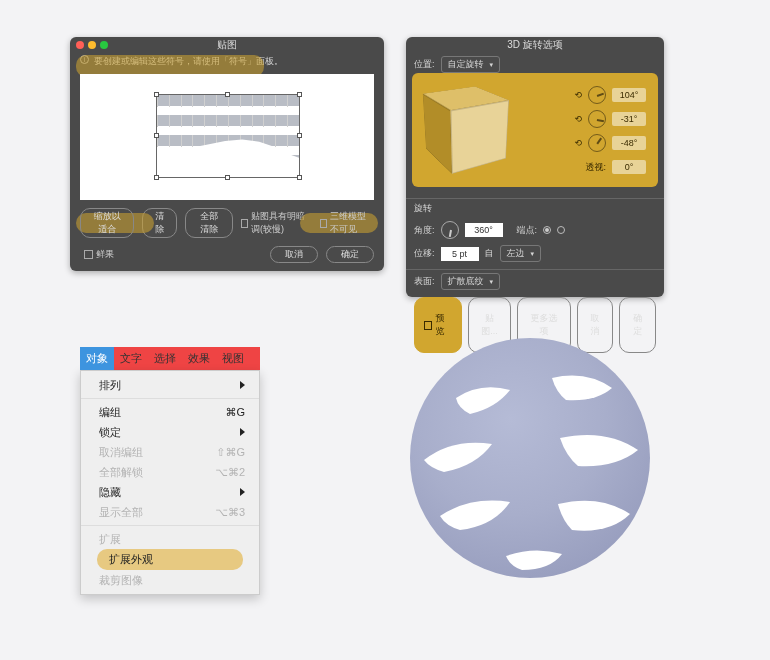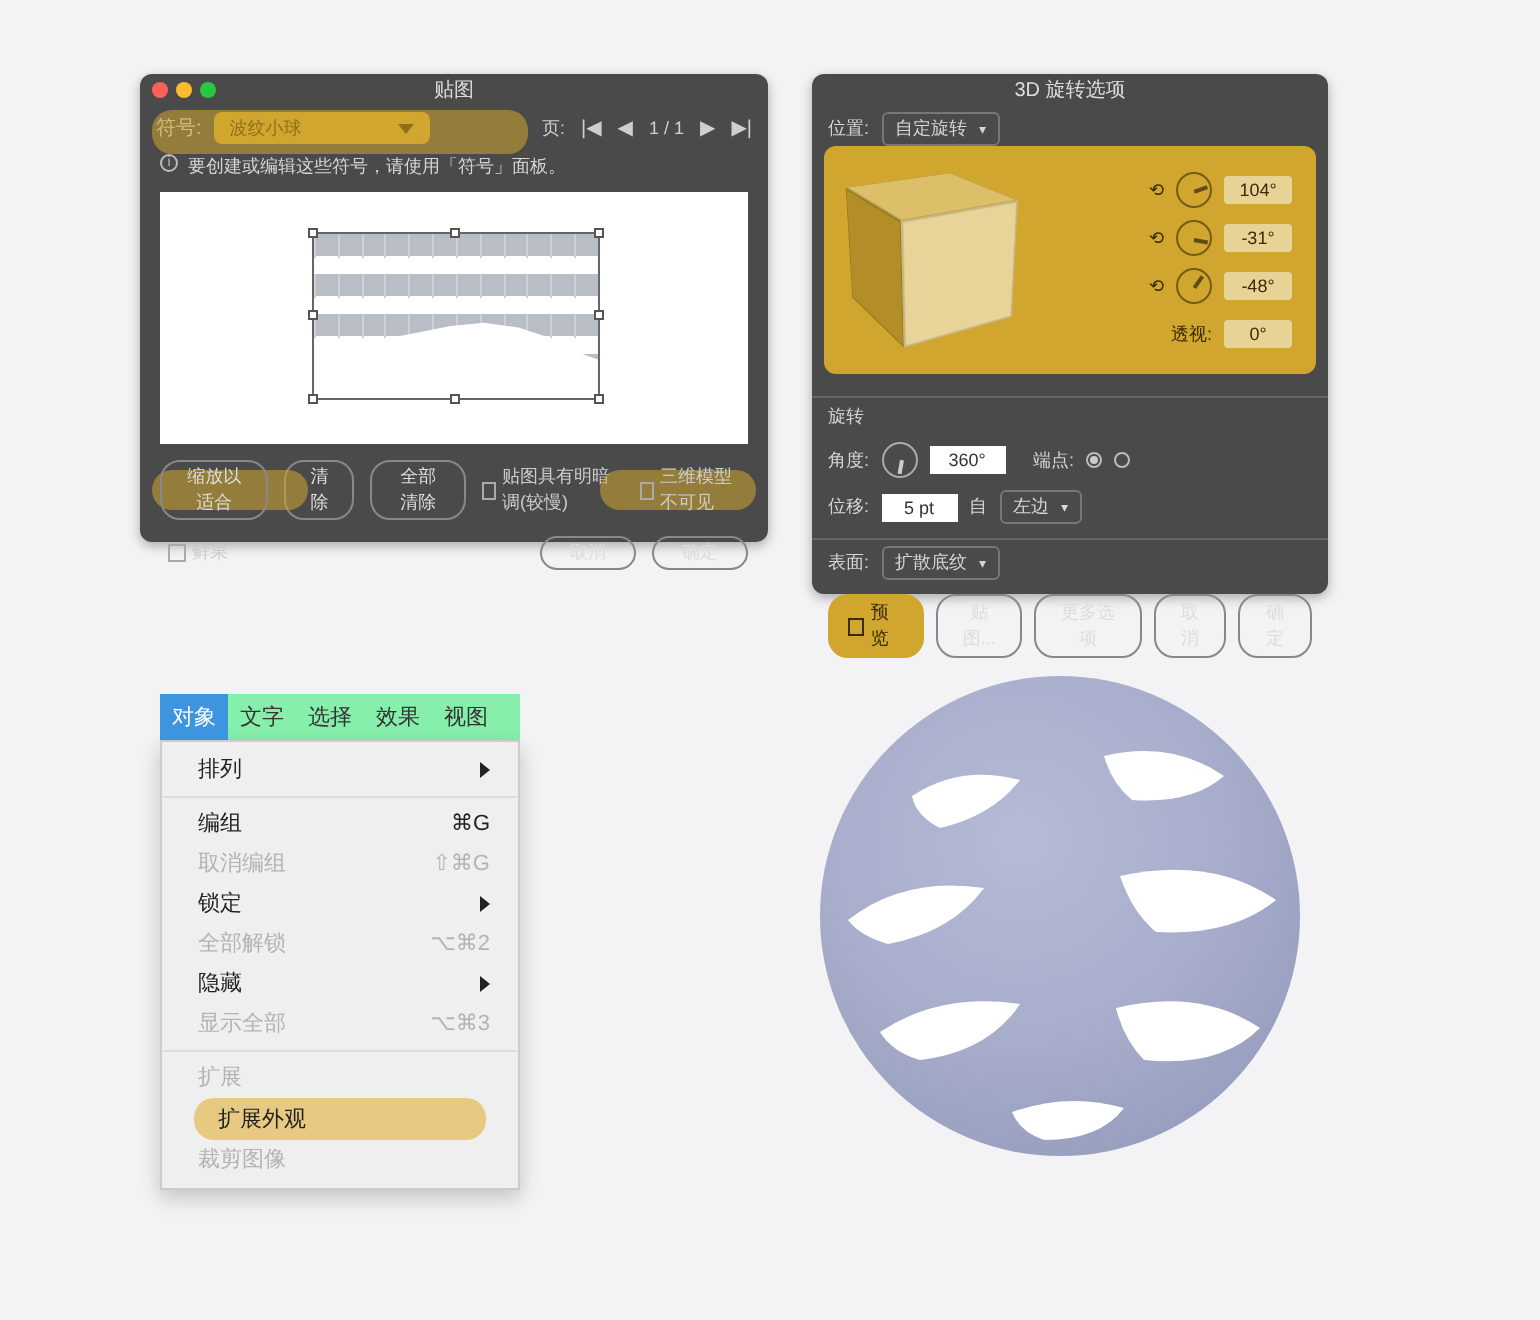--- a/index.html
+++ b/index.html
@@ -99,26 +99,26 @@
   .d1::after{transform:rotate(-20deg)} .d2::after{transform:rotate(10deg)} .d3::after{transform:rotate(-55deg)}
   .valbox{width:34px;height:14px;border-radius:2px;background:rgba(255,255,255,.5);color:#3a2b00;text-align:center;line-height:14px}
   #pB .sec{border-top:1px solid #666;margin-top:4px}
   .anglectl{display:flex;align-items:center;gap:6px}
   .bigdial{width:18px;height:18px;border:1.5px solid #aaa;border-radius:50%;position:relative}
   .bigdial::after{content:"";position:absolute;left:50%;top:50%;width:1.5px;height:7px;background:#ccc;transform-origin:top center;transform:rotate(10deg)}
   .valw{width:38px;height:14px;background:#fff;color:#333;text-align:center;line-height:14px;font-size:9px}
   .radio{width:8px;height:8px;border:1px solid #bbb;border-radius:50%;display:inline-block}
   .radio.on::after{content:"";display:block;width:4px;height:4px;margin:1px auto;background:#ccc;border-radius:50%}
   #pB .btnrow{display:flex;justify-content:flex-end;gap:6px;padding:4px 8px}
-  #pB .btnrow .pillbtn{padding:2px 9px}
+  #pB .btnrow .pillbtn{padding:14px 9px}
   .hlpill{background:#d1a62f!important;border-color:#d1a62f!important;color:#3a2b00!important}
 
   
   #pC{position:absolute;left:80px;top:347px;width:180px}
-  .mtabs{display:flex;background:#86efac;font-size:11px}
+  .mtabs{display:flex;background:#ef4444;font-size:11px}
   .mtab{padding:4px 6px;color:#333}
   .mtab.active{background:#3d94df;color:#fff}
   .mdrop{
     background:#efefef;border:1px solid #ccc;box-shadow:0 4px 10px rgba(0,0,0,.2);
     font-size:11px;color:#222;width:180px;padding:4px 0;
   }
   .mi{display:flex;justify-content:space-between;align-items:center;padding:3px 14px 3px 18px;line-height:14px}
   .mi.dis{color:#b3b3b3}
   .sep{height:1px;background:#ddd;margin:3px 0}
   .tri{width:0;height:0;border-top:4px solid transparent;border-bottom:4px solid transparent;border-left:5px solid #222}
@@ -139,35 +139,20 @@
   <div id="pA" class="panel">
     <div class="titlebar">
       <div class="tbuttons">
         <div class="tb r"></div>
         <div class="tb y"></div>
         <div class="tb g"></div>
       </div>
       <span>贴图</span>
     </div>
     <div class="hl-lite" style="position:absolute;left:6px;top:18px;width:188px;height:22px"></div>
-    <div class="row1">
-      <span>符号:</span>
-      <div class="dropdown hl">
-        <span>波纹小球</span>
-        <span class="chev"></span>
-      </div>
-      <div class="navcluster">
-        <span>页:</span>
-        <span class="navp">|◀</span>
-        <span class="navp">◀</span>
-        <span>1 / 1</span>
-        <span class="navp">▶</span>
-        <span class="navp">▶|</span>
-      </div>
-    </div>
     <div class="hint">
       <span class="icirc">i</span>
       <span>要创建或编辑这些符号，请使用「符号」面板。</span>
     </div>
     <div class="preview">
       <div class="spriteBox">
         <div class="stripe" style="top:0"></div>
         <div class="pgrid" style="top:0">
             <span></span>
             <span></span>
@@ -360,27 +345,27 @@
     <div class="mdrop">
       <div class="mi">
           <span>排列</span>
           <span class="tri"></span>
         </div>
       <div class="sep"></div>
       <div class="mi">
           <span>编组</span>
           <span>⌘G</span>
         </div>
+      <div class="mi">
+          <span>锁定</span>
+          <span class="tri"></span>
+        </div>
       <div class="mi dis">
           <span>取消编组</span>
           <span>⇧⌘G</span>
-        </div>
-      <div class="mi">
-          <span>锁定</span>
-          <span class="tri"></span>
         </div>
       <div class="mi dis">
           <span>全部解锁</span>
           <span>⌥⌘2</span>
         </div>
       <div class="mi">
           <span>隐藏</span>
           <span class="tri"></span>
         </div>
       <div class="mi dis">

